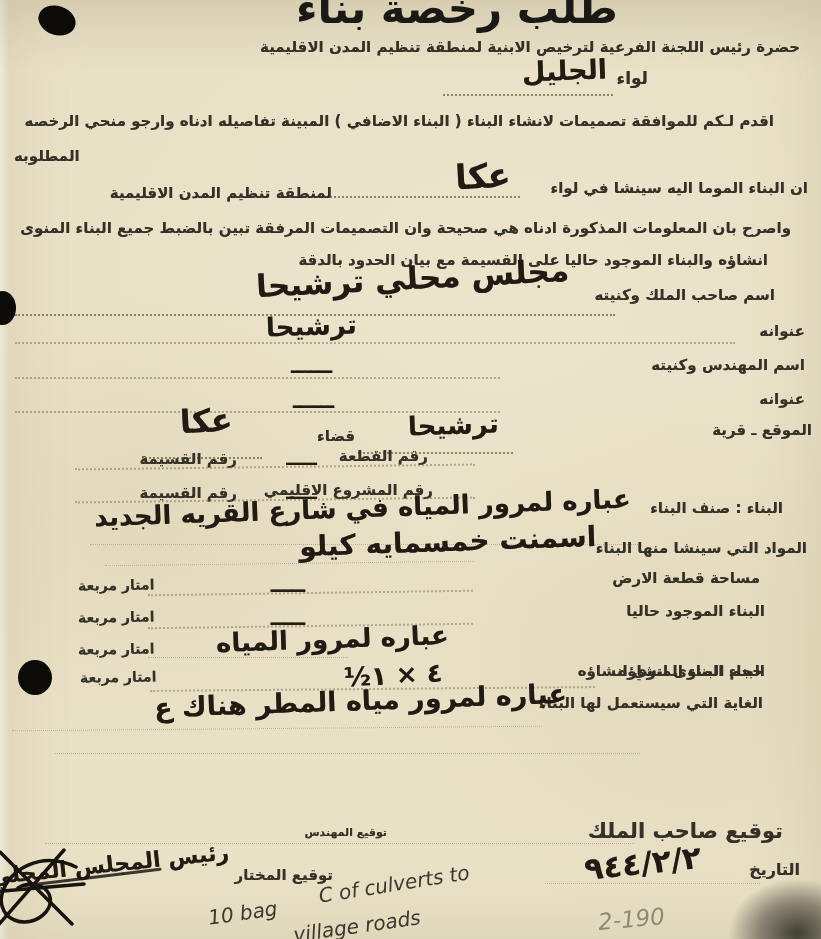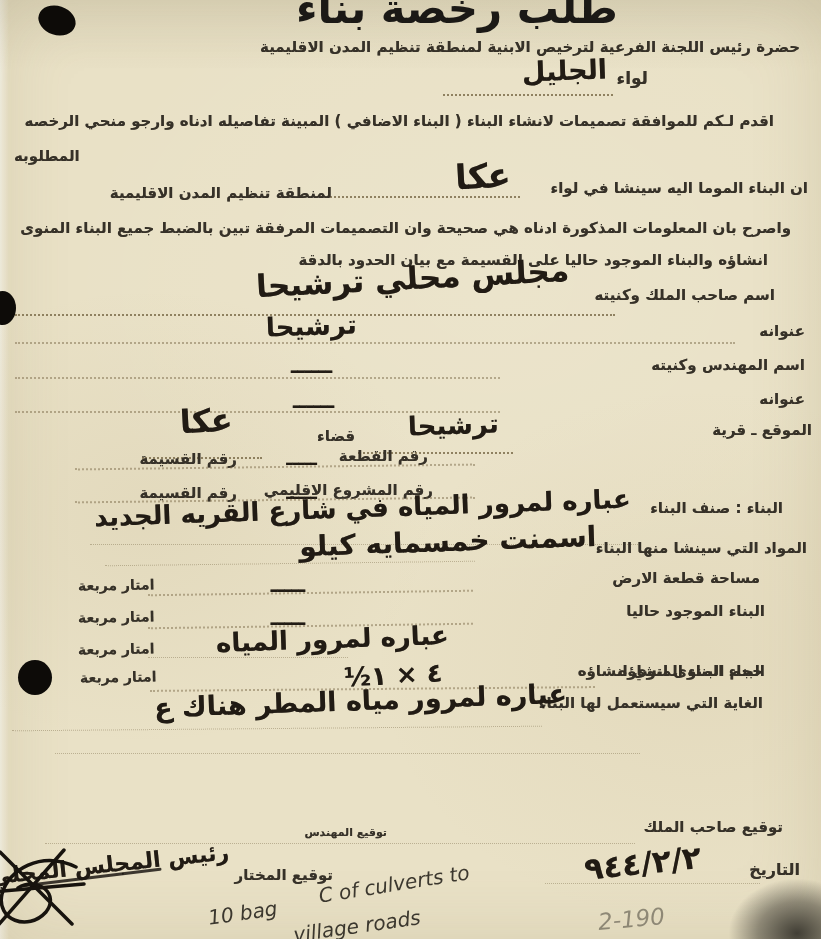--- a/index.html
+++ b/index.html
@@ -118,21 +118,21 @@
   <div class="hw" style="right:378px;top:661px;font-size:26px;transform:rotate(-3deg)">٤ × ١½</div>
   <div class="pr" style="left:80px;top:669px;font-size:14px;transform:rotate(-1deg)">امتار مربعة</div>
   <div class="dot faint" style="left:150px;top:688px;width:445px;transform:rotate(-0.5deg)"></div>
 
   <div class="pr" style="right:58px;top:694px;font-size:15px">الغاية التي سيستعمل لها البناء</div>
   <div class="hw" style="right:254px;top:686px;font-size:27px;transform:rotate(-2deg)">عباره لمرور مياه المطر هناك ع</div>
   <div class="dot vfaint" style="left:12px;top:728px;width:530px;transform:rotate(-0.5deg)"></div>
   <div class="dot vfaint" style="left:55px;top:753px;width:585px"></div>
 
 
-  <div class="pr" style="right:38px;top:818px;font-size:15px">توقيع صاحب الملك</div>
+  <div class="pr" style="right:38px;top:818px;font-size:21px">توقيع صاحب الملك</div>
   <div class="pr" style="right:434px;top:826px;font-size:11px">توقيع المهندس</div>
   <div class="dot vfaint" style="left:45px;top:843px;width:590px"></div>
 
   <div class="pr" style="right:21px;top:860px;font-size:16px">التاريخ</div>
   <div class="hw" style="right:120px;top:846px;font-size:31px;transform:rotate(-6deg)">٩٤٤/٢/٢</div>
   <div class="dot vfaint" style="left:545px;top:883px;width:215px"></div>
 
   <div class="pr" style="right:488px;top:866px;font-size:15px">توقيع المختار</div>
   <div class="hw" style="right:592px;top:853px;font-size:22px;transform:rotate(-6deg)">رئيس المجلس المحلي</div>
   <div class="strike" style="left:22px;top:876px;width:140px;transform:rotate(-7deg)"></div>

